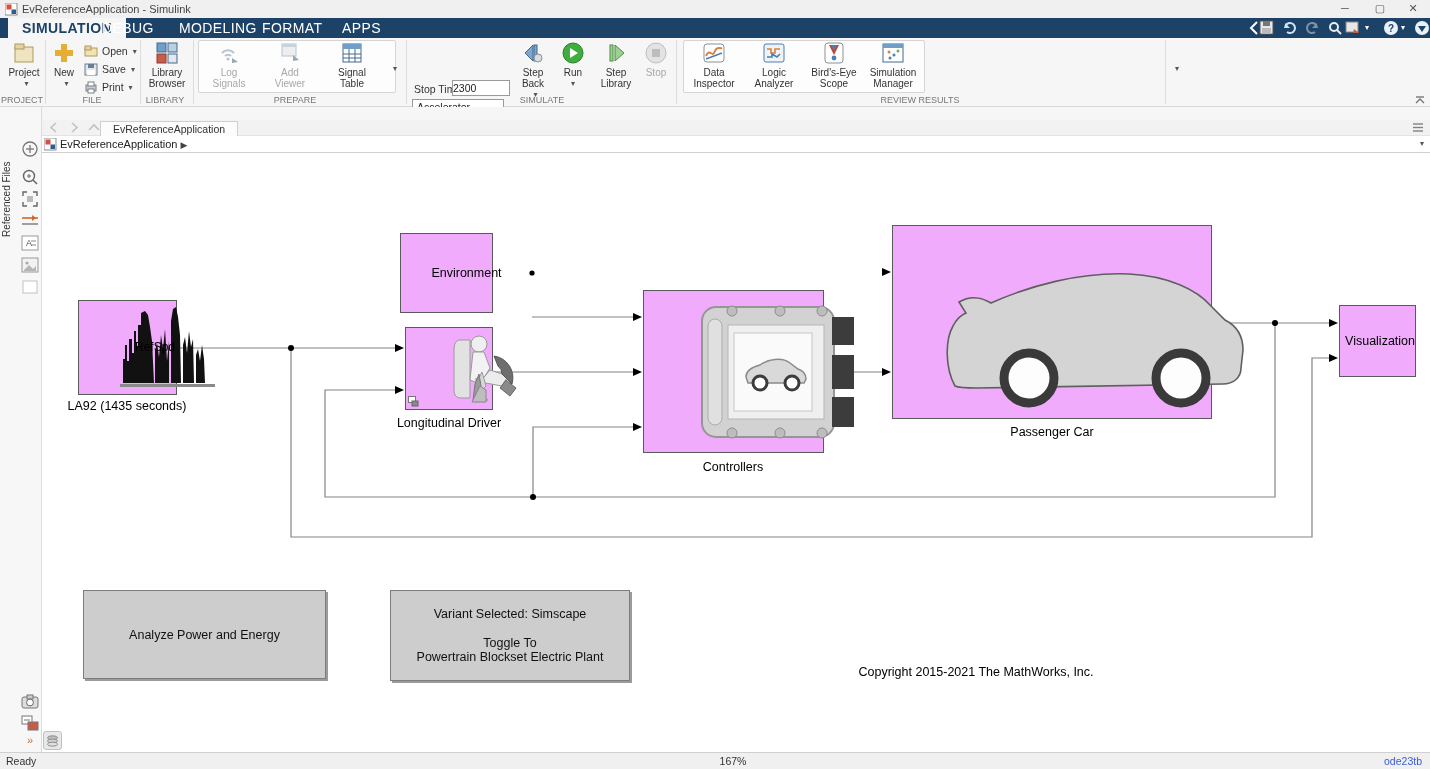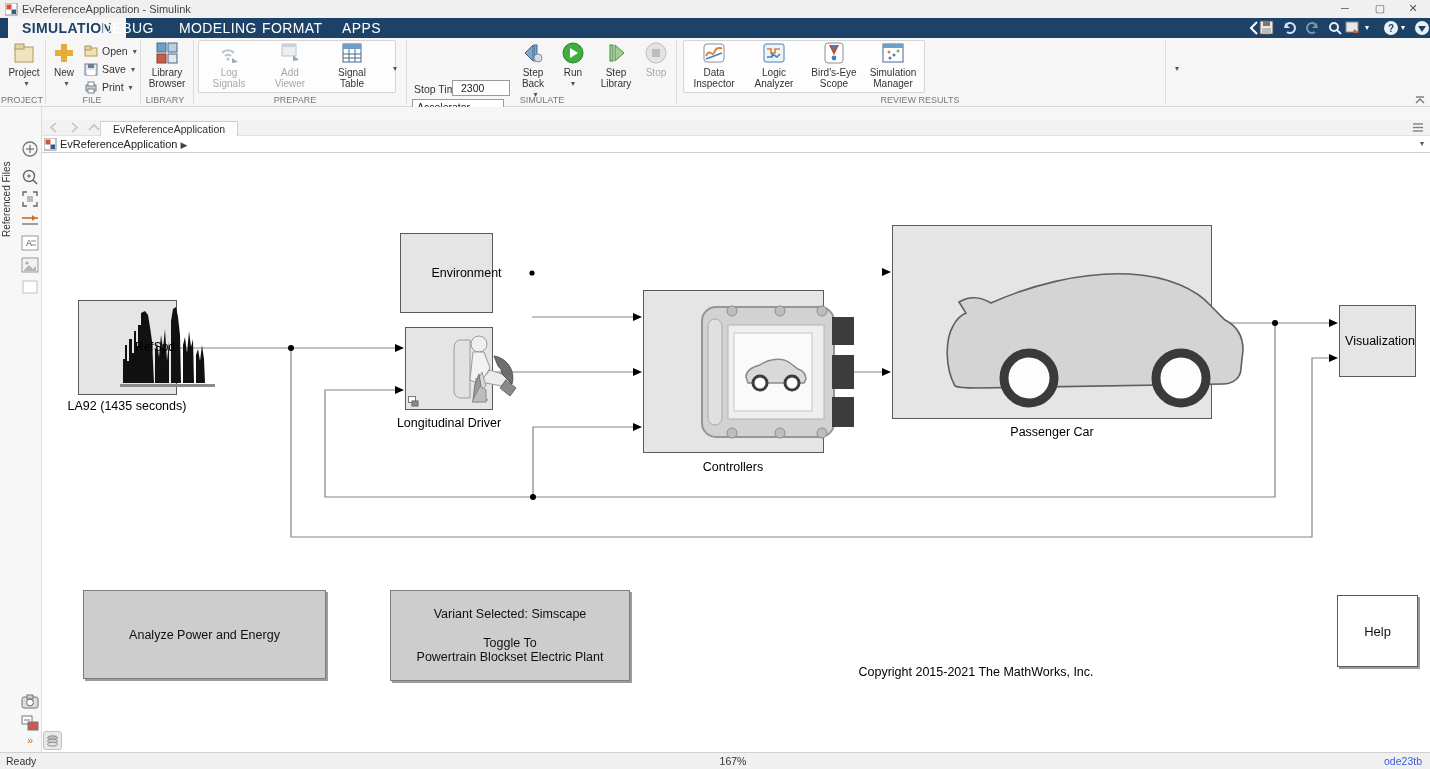--- a/index.html
+++ b/index.html
@@ -24,41 +24,41 @@
   #ribbon { left:0; top:38px; width:1430px; height:69px; background:#f6f6f6; border-bottom:1px solid #d9d9d9; }
   .rsep { position:absolute; top:2px; width:1px; height:64px; background:#ddd; }
   .seclabel { position:absolute; top:57px; font-size:9px; color:#777; width:100px; text-align:center; }
   .bigbtn { position:absolute; top:3px; display:flex; flex-direction:column; align-items:center; font-size:10px; color:#333; text-align:center; line-height:11px; }
   .bigbtn .ic { width:24px; height:24px; margin-bottom:2px; }
   .bigbtn.disabled { color:#a8a8a8; }
   .smallbtn { position:absolute; display:flex; align-items:center; font-size:10.5px; color:#333; height:16px; }
   .smallbtn .ic { width:14px; height:13px; margin-right:4px; }
   .caret { font-size:8px; color:#555; margin-left:5px; }
   .panel { position:absolute; top:2px; height:53px; background:#fdfdfd; border:1px solid #d5d5d5; border-radius:2px; }
-  #stoptime-input { position:absolute; left:452px; top:42px; width:58px; height:16px; border:1px solid #9a9a9a; font-size:10.5px; padding:0 8px; background:#fff; color:#222; }
+  #stoptime-input { position:absolute; left:452px; top:42px; width:58px; height:16px; border:1px solid #9a9a9a; font-size:10.5px; padding:0 0; background:#fff; color:#222; }
   #simmode { position:absolute; left:412px; top:61px; width:92px; height:16px; border:1px solid #9a9a9a; background:#fff; font-size:10.5px; color:#222; line-height:15px; padding-left:4px; }
   #simmode .caret { position:absolute; right:3px; top:4px; }
 
   
   #toolsrow { left:0; top:107px; width:1430px; height:13px; background:#f6f6f6; }
   #toolsrow span { font-size:10px; color:#444; }
   #doctabrow { left:0; top:120px; width:1430px; height:16px; background:#f2f2f2; border-bottom:1px solid #e2e2e2; }
   #doctab { position:absolute; left:100px; top:1px; height:15px; background:#fcfcfc; border:1px solid #cfcfcf; border-bottom:none; font-size:10.5px; color:#333; padding:0 12px; line-height:14px; }
   #crumbrow { left:0; top:136px; width:1430px; height:17px; background:#fff; border-bottom:1px solid #cfcfcf; }
   #crumbrow .crumb { position:absolute; left:60px; top:2px; font-size:11px; color:#222; }
   .navico { position:absolute; top:2px; width:12px; height:11px; opacity:.45; }
 
   
   #sidebar { left:0; top:107px; width:42px; height:645px; background:#f7f7f7; border-right:1px solid #dcdcdc; }
   #reffiles { position:absolute; left:1px; top:20px; height:110px; writing-mode:vertical-rl; transform:rotate(180deg); font-size:10px; color:#333; }
   .sbico { position:absolute; left:20px; width:20px; height:20px; }
 
   
   #wires { left:0; top:0; width:1430px; height:769px; pointer-events:none; }
-  .blk { position:absolute; background:#e5e5e5; border:1px solid #5a5a5a; z-index:3;padding-left:40px; }
+  .blk { position:absolute; background:#f0abfc; border:1px solid #5a5a5a; z-index:3;padding-left:40px; }
   .blklabel { position:absolute; font-size:12.5px; color:#000; text-align:center; z-index:3; }
   .graybtn { position:absolute; background:#cdcdcd; border:1px solid #7d7d7d; box-shadow:2px 2px 0 #9b9b9b; z-index:3;
              display:flex; flex-direction:column; justify-content:center; align-items:center; font-size:12.5px; color:#111; text-align:center; }
   #viz-block { display:flex; align-items:center; justify-content:flex-end; font-size:12.5px; color:#000; }
   #env-block { display:flex; align-items:center; justify-content:center; font-size:12.5px; color:#000; }
   #help-btn { background:#fff; border:1px solid #5a5a5a; box-shadow:2px 2px 0 #9b9b9b; display:flex; align-items:center; justify-content:center; font-size:13px; }
   #refspd { position:absolute; right:1px; top:39px; font-size:12px; color:#000; background:transparent; z-index:4; }
   #subsys-badge { position:absolute; left:2px; bottom:2px; }
   #layers-btn { position:absolute; left:43px; top:731px; width:19px; height:19px; background:#e8e8e8; border:1px solid #c0c0c0; border-radius:3px; z-index:3; display:flex; align-items:center; justify-content:center; }
 
@@ -503,23 +503,20 @@
   <div class="graybtn" style="left:390px; top:590px; width:240px; height:91px;">
     <span>Variant Selected: Simscape</span>
     <span style="margin-top:15px;">Toggle To</span>
     <span>Powertrain Blockset Electric Plant</span>
   </div>
 
   <div class="graybtn" style="left:83px; top:590px; width:243px; height:89px;">
     <span>Analyze Power and Energy</span>
   </div>
 
-  <div class="graybtn" id="help-btn" style="left:1337px; top:595px; width:81px; height:72px;">
-    <span>Help</span>
-  </div>
 
   <div class="blklabel" style="left:826px; top:665px; width:300px;">Copyright 2015-2021 The MathWorks, Inc.</div>
 
   <div id="layers-btn">
     <svg width="13" height="12" viewBox="0 0 13 12">
       <ellipse cx="6.5" cy="2.8" rx="5" ry="2" fill="#bdbdbd" stroke="#8d8d8d"></ellipse>
       <ellipse cx="6.5" cy="6" rx="5" ry="2" fill="#cfcfcf" stroke="#8d8d8d"></ellipse>
       <ellipse cx="6.5" cy="9.2" rx="5" ry="2" fill="#e0e0e0" stroke="#8d8d8d"></ellipse>
     </svg>
   </div>

